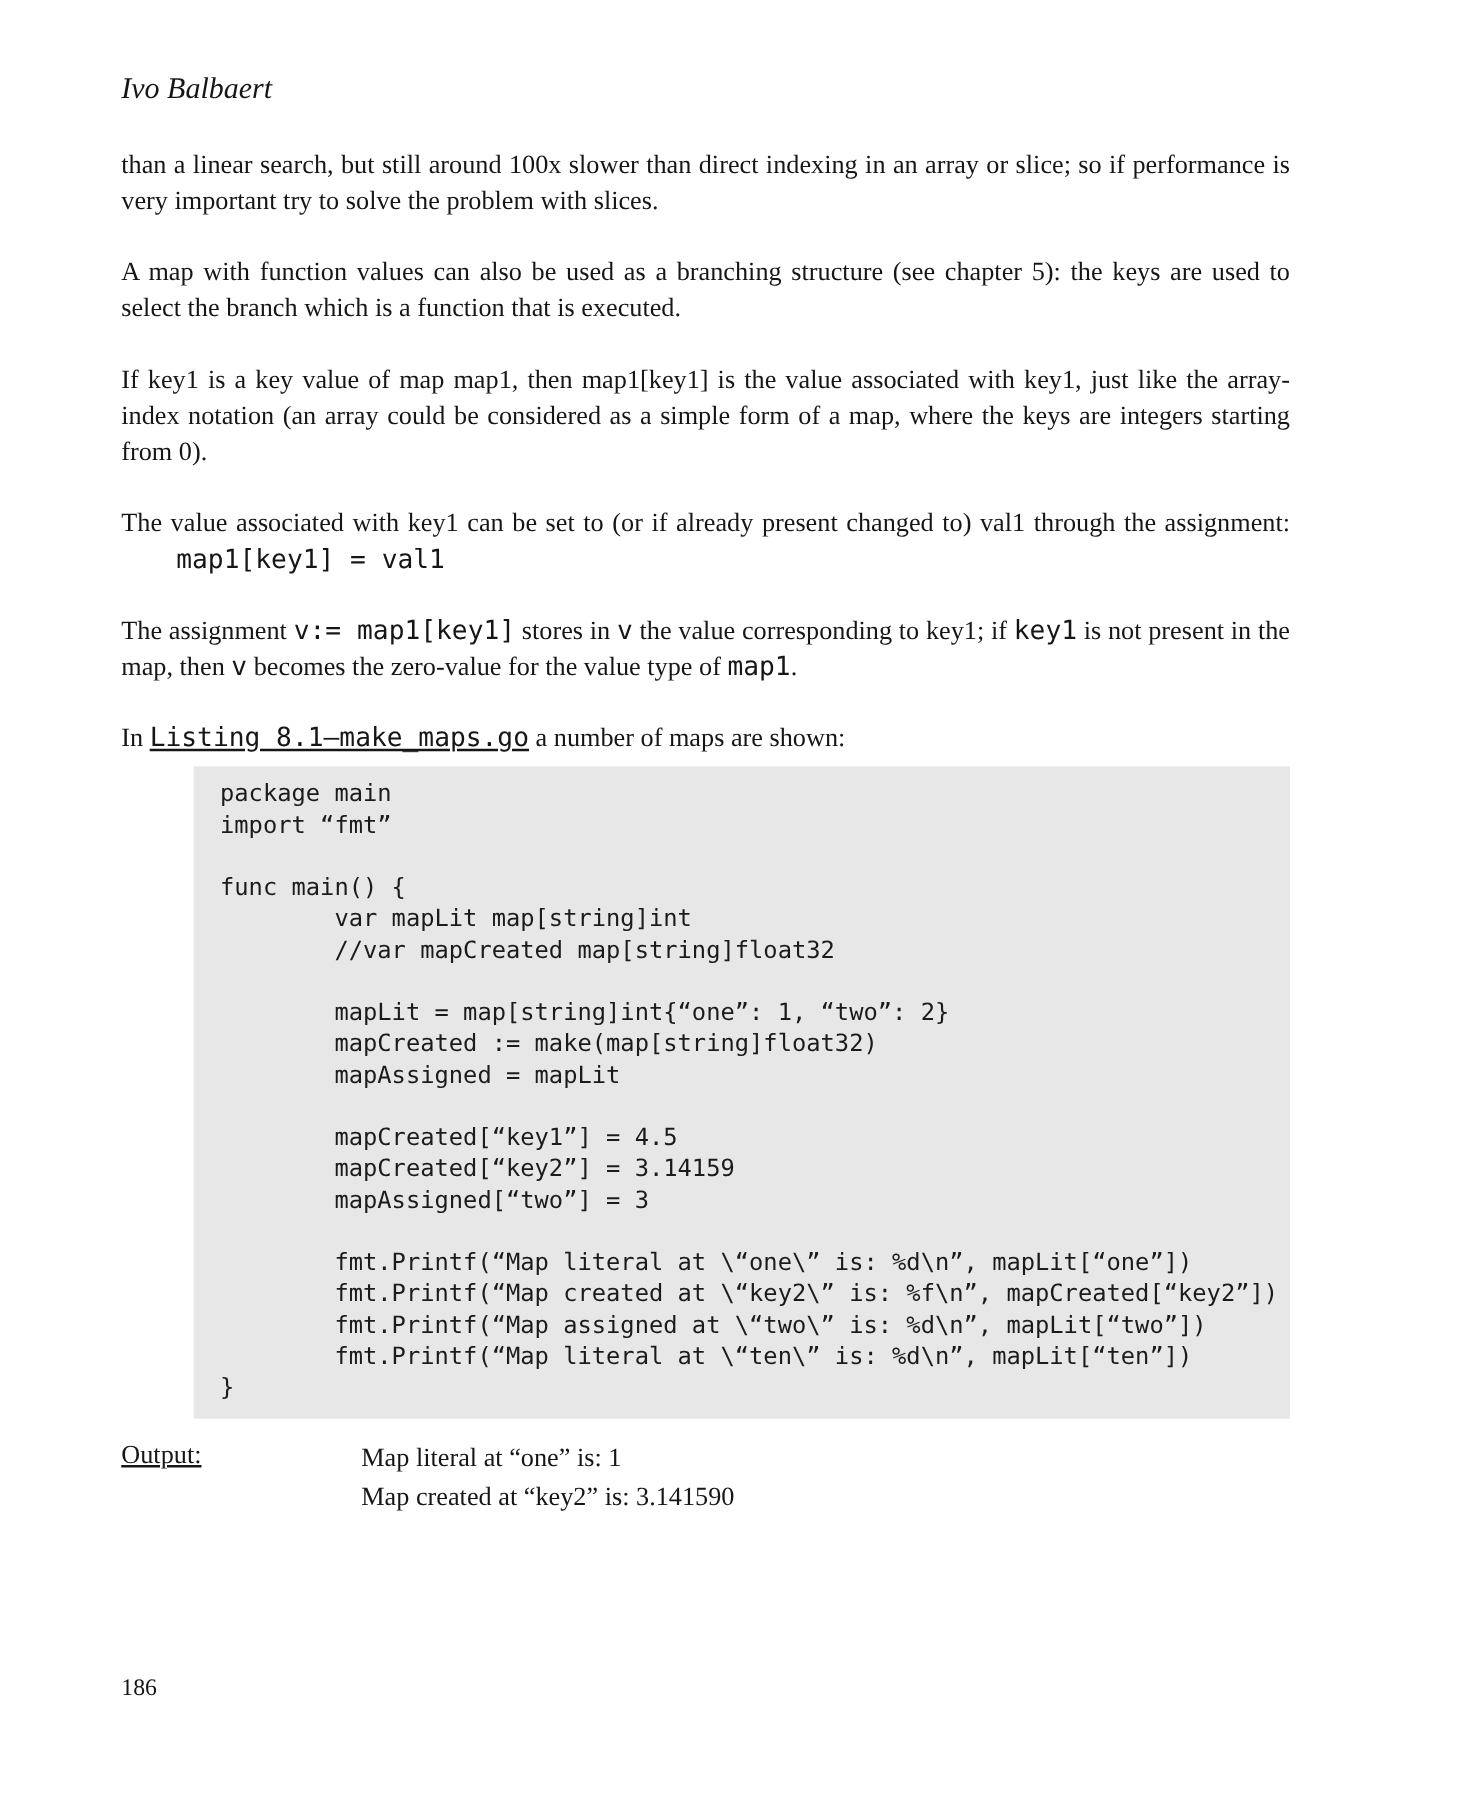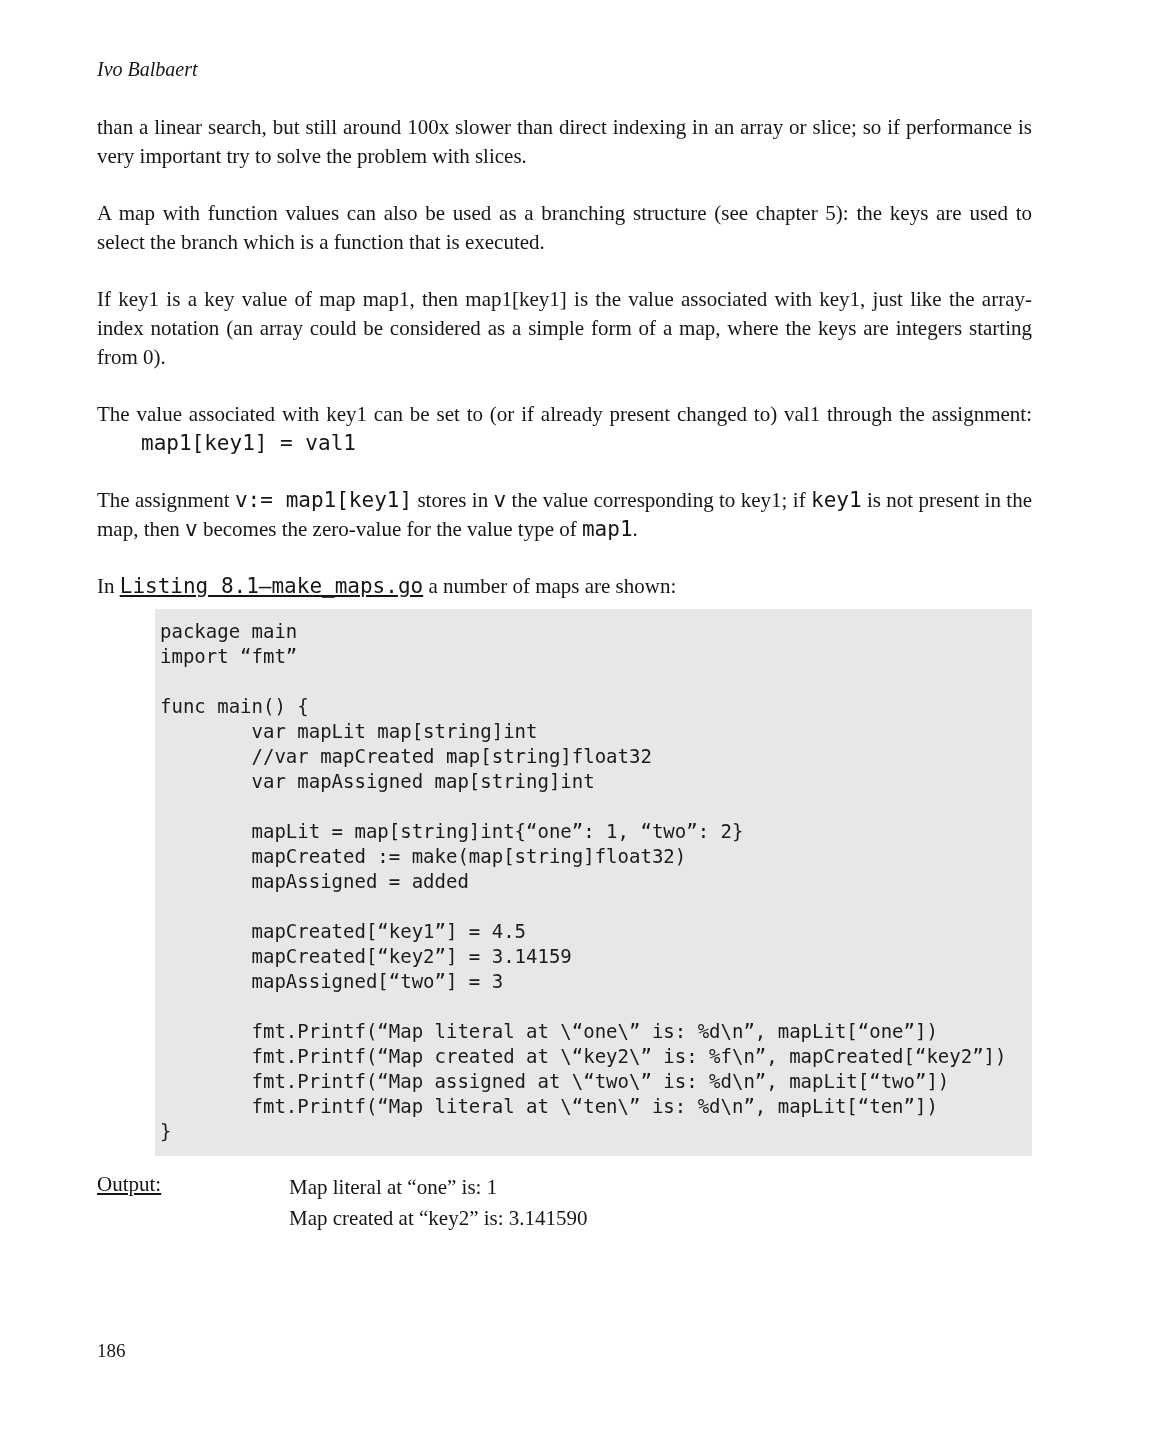--- a/index.html
+++ b/index.html
@@ -9,40 +9,40 @@
     width: 1168px;
     height: 1440px;
     background: #ffffff;
     color: #161616;
     font-family: "Liberation Serif", serif;
     overflow: hidden;
   }
   .content { padding: 58px 136px 0 97px; }
   .author {
     font-style: italic;
-    font-size: 20px;
+    font-size: 24px;
     margin-bottom: 32px;
   }
   .para {
     font-size: 21px;
     line-height: 29px;
     text-align: justify;
     margin: 0 0 28px 0;
   }
   .mono {
     font-family: "DejaVu Sans Mono", "Liberation Mono", monospace;
     font-size: 21px;
   }
   .underline { text-decoration: underline; }
   .tab-gap { display: inline-block; width: 44px; }
   .para-listing { margin-bottom: 8px; }
   .code-block {
     margin-left: 58px;
     background: #e7e7e7;
-    padding: 10px 8px 12px 5px;
+    padding: 10px 8px 12px 21px;
     font-family: "DejaVu Sans Mono", "Liberation Mono", monospace;
     font-size: 19px;
     color: #1b1b1b;
   }
   .code-line { white-space: pre; line-height: 25px; }
   .output-row {
     display: flex;
     margin-top: 16px;
     font-size: 21px;
     gap: 34px;
@@ -83,25 +83,24 @@
 
     <p class="para para-listing"><span>In </span><span class="mono underline">Listing 8.1—make_maps.go</span><span> a number of maps are shown:</span></p>
 
     <div class="code-block">
         <div class="code-line">package main</div>
         <div class="code-line">import “fmt”</div>
         <div class="code-line">&nbsp;</div>
         <div class="code-line">func main() {</div>
         <div class="code-line">        var mapLit map[string]int</div>
         <div class="code-line">        //var mapCreated map[string]float32</div>
-        <div class="code-line">        var mapAssigned map[string]int</div>
         <div class="code-line">&nbsp;</div>
         <div class="code-line">        mapLit = map[string]int{“one”: 1, “two”: 2}</div>
         <div class="code-line">        mapCreated := make(map[string]float32)</div>
-        <div class="code-line">        mapAssigned = added</div>
+        <div class="code-line">        mapAssigned = mapLit</div>
         <div class="code-line">&nbsp;</div>
         <div class="code-line">        mapCreated[“key1”] = 4.5</div>
         <div class="code-line">        mapCreated[“key2”] = 3.14159</div>
         <div class="code-line">        mapAssigned[“two”] = 3</div>
         <div class="code-line">&nbsp;</div>
         <div class="code-line">        fmt.Printf(“Map literal at \“one\” is: %d\n”, mapLit[“one”])</div>
         <div class="code-line">        fmt.Printf(“Map created at \“key2\” is: %f\n”, mapCreated[“key2”])</div>
         <div class="code-line">        fmt.Printf(“Map assigned at \“two\” is: %d\n”, mapLit[“two”])</div>
         <div class="code-line">        fmt.Printf(“Map literal at \“ten\” is: %d\n”, mapLit[“ten”])</div>
         <div class="code-line">}</div>

